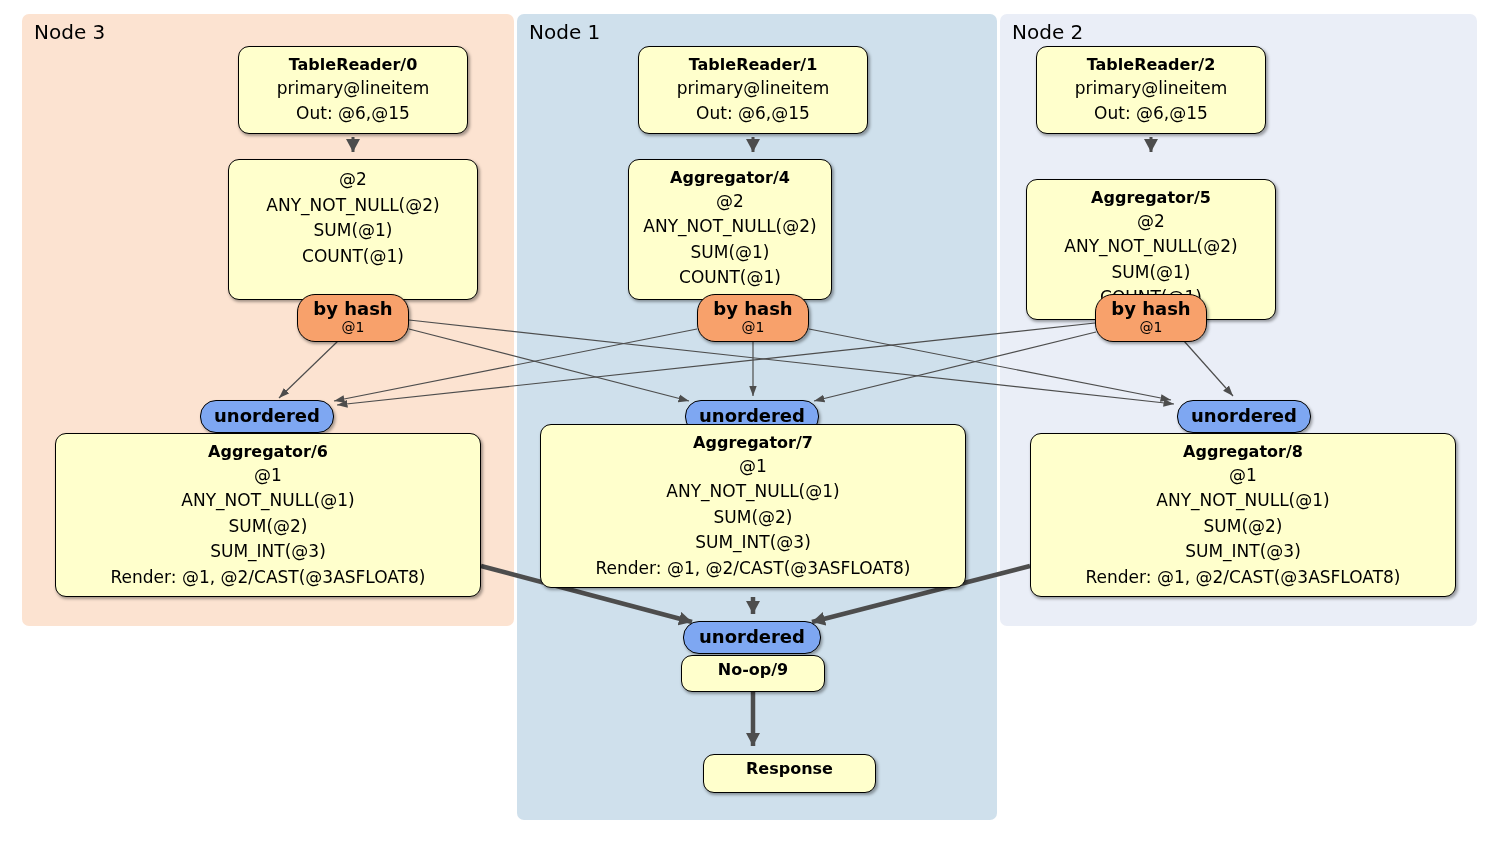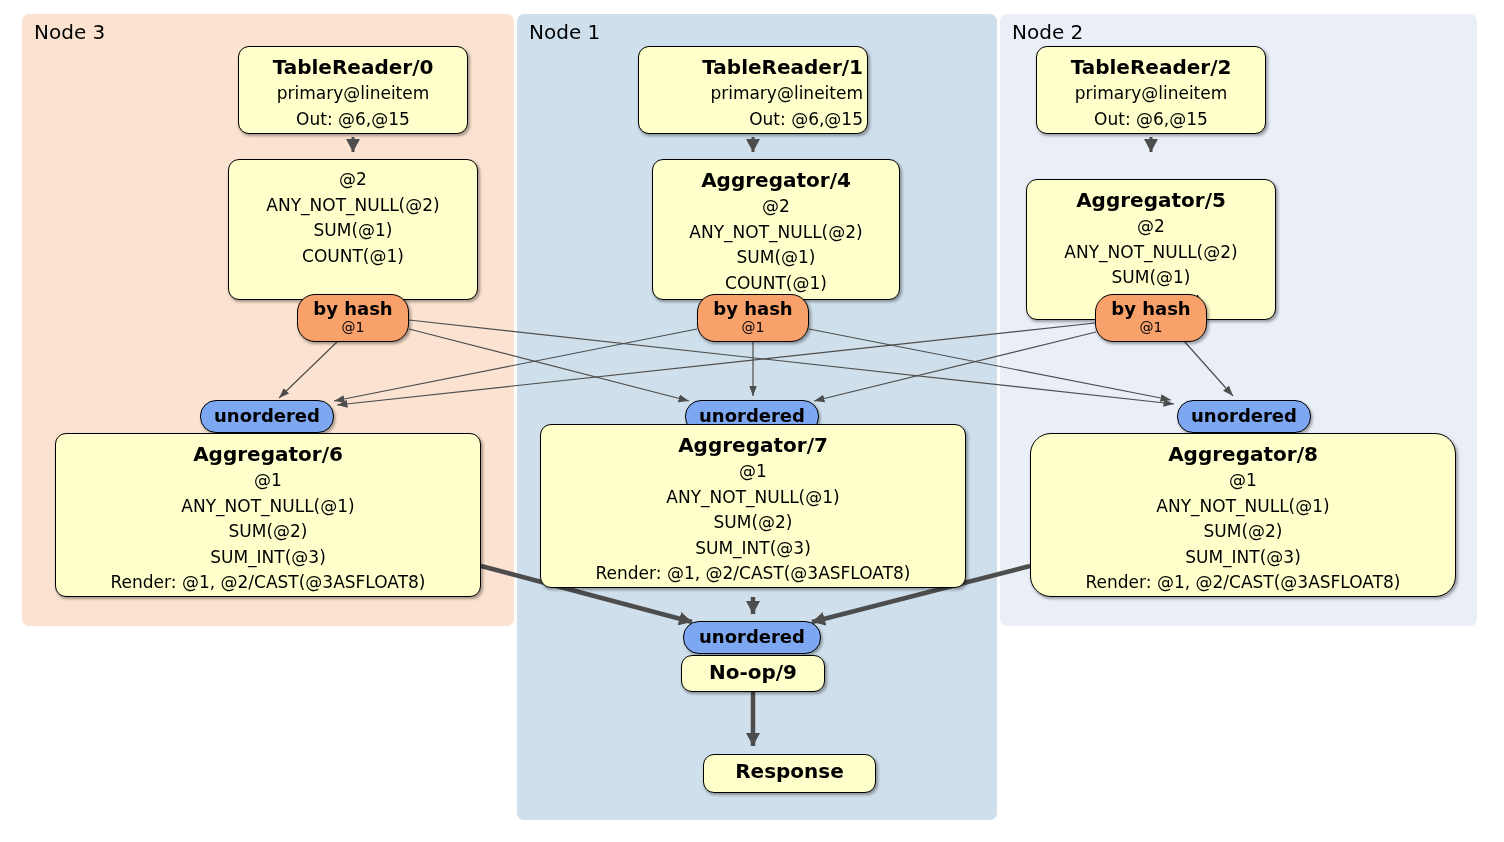--- a/index.html
+++ b/index.html
@@ -8,21 +8,21 @@
     font-family:"DejaVu Sans","Liberation Sans",sans-serif;color:#000;overflow:hidden;
   }
   .region{position:absolute;border-radius:7px;}
   .region-label{position:absolute;left:12px;top:6px;font-size:20px;color:#000;}
   .edges{position:absolute;left:0;top:0;width:1504px;height:842px;pointer-events:none;}
   .pbox{
     position:absolute;background:var(--box-fill);border:1.6px solid #000;border-radius:11px;
     box-shadow:1.5px 2px 3px rgba(0,0,0,.35);text-align:center;box-sizing:border-box;
     padding:7px 4px 6px;white-space:nowrap;
   }
-  .ptitle{font-weight:bold;font-size:20px;line-height:1.35;}
+  .ptitle{font-weight:bold;font-size:16px;line-height:1.35;}
   .pline{font-size:17px;line-height:1.5;}
   .router{
     position:absolute;background:var(--router-fill);border:1.6px solid #000;border-radius:18px;
     box-shadow:1.5px 2px 3px rgba(0,0,0,.35);text-align:center;box-sizing:border-box;
     width:112px;height:48px;padding-top:4px;white-space:nowrap;
   }
   .rtitle{font-weight:bold;font-size:18px;line-height:1.15;}
   .rdetail{font-size:14px;line-height:1.1;}
   .sync{
     position:absolute;background:var(--sync-fill);border:1.6px solid #000;border-radius:16px;
@@ -77,38 +77,38 @@
       <line x1="753" y1="597" x2="753" y2="614" marker-end="url(#athick)"></line>
       <line x1="753" y1="692" x2="753" y2="746" marker-end="url(#athick)"></line>
     </g>
   </svg>
 
   <div class="pbox" style="left:238px;top:46px;width:230px;height:88px;">
     <div class="ptitle">TableReader/0</div>
     <div class="pline">primary@lineitem</div>
     <div class="pline">Out: @6,@15</div>
   </div>
-  <div class="pbox" style="left:638px;top:46px;width:230px;height:88px;text-align:right;">
+  <div class="pbox" style="left:638px;top:46px;width:230px;height:88px;">
     <div class="ptitle">TableReader/1</div>
     <div class="pline">primary@lineitem</div>
     <div class="pline">Out: @6,@15</div>
   </div>
   <div class="pbox" style="left:1036px;top:46px;width:230px;height:88px;">
     <div class="ptitle">TableReader/2</div>
     <div class="pline">primary@lineitem</div>
     <div class="pline">Out: @6,@15</div>
   </div>
 
   <div class="pbox" style="left:228px;top:159px;width:250px;height:141px;">
     <div class="pline">@2</div>
     <div class="pline">ANY_NOT_NULL(@2)</div>
     <div class="pline">SUM(@1)</div>
     <div class="pline">COUNT(@1)</div>
   </div>
-  <div class="pbox" style="left:628px;top:159px;width:248px;height:141px;margin-left:24px;">
+  <div class="pbox" style="left:628px;top:159px;width:204px;height:141px;">
     <div class="ptitle">Aggregator/4</div>
     <div class="pline">@2</div>
     <div class="pline">ANY_NOT_NULL(@2)</div>
     <div class="pline">SUM(@1)</div>
     <div class="pline">COUNT(@1)</div>
   </div>
   <div class="pbox" style="left:1026px;top:159px;width:250px;height:141px;margin-top:20px;">
     <div class="ptitle">Aggregator/5</div>
     <div class="pline">@2</div>
     <div class="pline">ANY_NOT_NULL(@2)</div>
@@ -142,21 +142,21 @@
     <div class="pline">Render: @1, @2/CAST(@3ASFLOAT8)</div>
   </div>
   <div class="pbox" style="left:540px;top:424px;width:426px;height:164px;">
     <div class="ptitle">Aggregator/7</div>
     <div class="pline">@1</div>
     <div class="pline">ANY_NOT_NULL(@1)</div>
     <div class="pline">SUM(@2)</div>
     <div class="pline">SUM_INT(@3)</div>
     <div class="pline">Render: @1, @2/CAST(@3ASFLOAT8)</div>
   </div>
-  <div class="pbox" style="left:1030px;top:433px;width:426px;height:164px;border-radius:21px;">
+  <div class="pbox" style="left:1030px;top:433px;width:426px;height:164px;">
     <div class="ptitle">Aggregator/8</div>
     <div class="pline">@1</div>
     <div class="pline">ANY_NOT_NULL(@1)</div>
     <div class="pline">SUM(@2)</div>
     <div class="pline">SUM_INT(@3)</div>
     <div class="pline">Render: @1, @2/CAST(@3ASFLOAT8)</div>
   </div>
 
   <div class="sync" style="left:683px;top:621px;width:138px;">unordered</div>
   <div class="pbox small-pad" style="left:681px;top:655px;width:144px;height:37px;">

